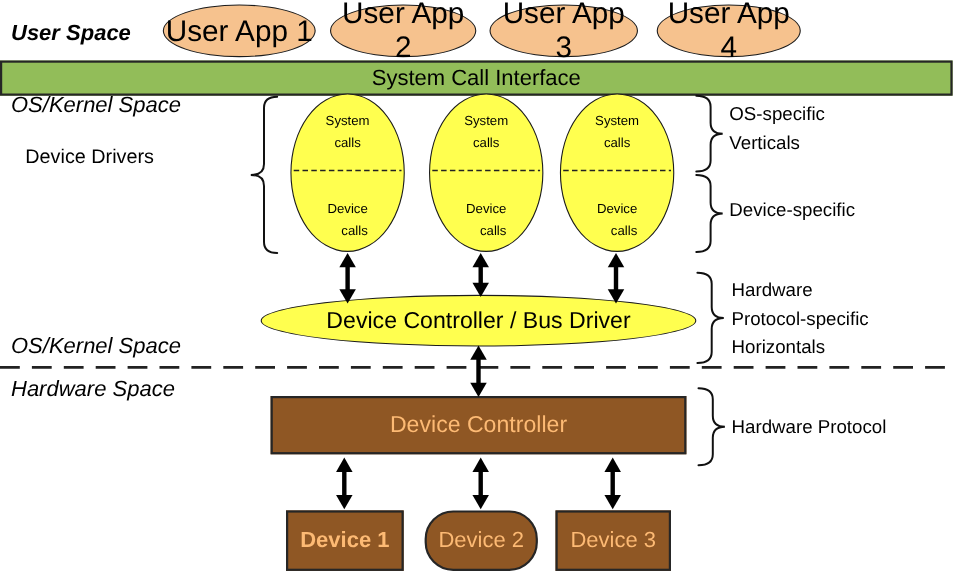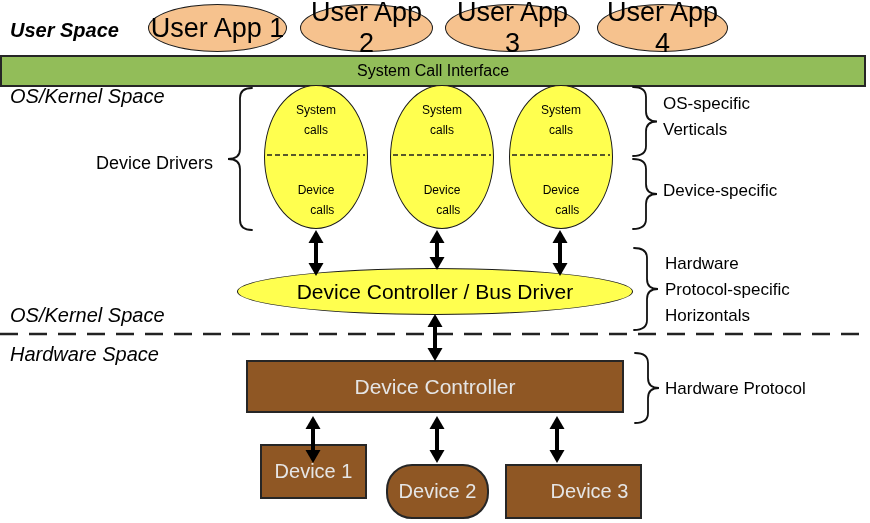--- a/index.html
+++ b/index.html
@@ -6,29 +6,29 @@
   .canvas{
     position:relative;width:870px;height:523px;background:#ffffff;
     font-family:"Liberation Sans",sans-serif;color:#000;overflow:hidden;
   }
   .space-lbl{position:absolute;font-style:italic;font-size:20px;line-height:24px;white-space:nowrap;}
   .ell{position:absolute;border:1.6px solid #1c1c1c;border-radius:50%;
        display:flex;align-items:center;justify-content:center;text-align:center;box-sizing:border-box;}
   .app{background:var(--user-app-fill,#F6C28E);font-size:27px;}
   .bar{position:absolute;left:0;top:55px;width:862px;height:28px;
        background:var(--interface-fill,#92BD59);border:2px solid #262626;
-       display:flex;align-items:center;justify-content:center;font-size:16px;}
+       display:flex;align-items:center;justify-content:center;font-size:20px;}
   .drv{background:var(--driver-fill,#FFFF4F);}
   .drv-sec{position:absolute;left:4px;right:4px;display:flex;align-items:center;justify-content:center;
            white-space:pre-line;font-size:12px;line-height:20px;text-align:center;}
   .drv-top{top:0;height:68px;}
   .drv-bot{top:85px;bottom:0;text-align:right;}
   .busdrv{background:var(--driver-fill,#FFFF4F);font-size:21px;}
   .hwbox{position:absolute;background:var(--hardware-fill,#8F5724);border:2px solid #262626;
-         color:#e5e5e5;display:flex;align-items:center;justify-content:center;font-size:20px;box-sizing:content-box;}
+         color:#fdba74;display:flex;align-items:center;justify-content:center;font-size:20px;box-sizing:content-box;}
   .plain-lbl{position:absolute;font-size:18px;line-height:22px;white-space:nowrap;}
   .note{position:absolute;font-size:17px;line-height:26px;white-space:pre-line;}
   svg.overlay{position:absolute;left:0;top:0;width:870px;height:523px;pointer-events:none;}
   svg .arrow line{stroke:#000;stroke-width:4px;}
   svg .arrow polygon{fill:#000;}
   svg .brace{fill:none;stroke:#111;stroke-width:1.8px;stroke-linecap:round;}
 </style>
 </head>
 <body>
 
@@ -39,21 +39,21 @@
   <div class="space-lbl" style="left:10px;top:303px;">OS/Kernel Space</div>
   <div class="space-lbl" style="left:10px;top:342px;">Hardware Space</div>
 
   <div class="ell app" style="left:148px;top:4px;width:139px;height:48px;">User App 1</div>
   <div class="ell app" style="left:300px;top:4px;width:133px;height:48px;">User App 2</div>
   <div class="ell app" style="left:445px;top:4px;width:135px;height:48px;">User App 3</div>
   <div class="ell app" style="left:597px;top:4px;width:131px;height:48px;">User App 4</div>
 
   <div class="bar">System Call Interface</div>
 
-  <div class="plain-lbl" style="left:23px;top:152px;width:190px;text-align:right;">Device Drivers</div>
+  <div class="plain-lbl" style="left:23px;top:131px;width:190px;text-align:left;">Device Drivers</div>
 
   <div class="ell drv" style="left:264px;top:85px;width:104px;height:144px;">
     <div class="drv-sec drv-top">System
 calls</div>
     <div class="drv-sec drv-bot">Device
 calls</div>
   </div>
   <div class="ell drv" style="left:390px;top:85px;width:104px;height:144px;">
     <div class="drv-sec drv-top">System
 calls</div>
@@ -71,23 +71,23 @@
 Verticals</div>
   <div class="note" style="left:663px;top:178px;">Device-specific</div>
   <div class="note" style="left:665px;top:251px;">Hardware
 Protocol-specific
 Horizontals</div>
   <div class="note" style="left:665px;top:376px;">Hardware Protocol</div>
 
   <div class="ell busdrv" style="left:237px;top:268px;width:396px;height:47px;">Device Controller / Bus Driver</div>
 
   <div class="hwbox" style="left:246px;top:360px;width:374px;height:49px;font-size:21px;">Device Controller</div>
-  <div class="hwbox" style="left:260px;top:444px;width:103px;height:51px;">Device 1</div>
+  <div class="hwbox" style="left:260px;top:464px;width:103px;height:51px;font-weight:bold;">Device 1</div>
   <div class="hwbox" style="left:386px;top:464px;width:99px;height:51px;border-radius:26px;">Device 2</div>
-  <div class="hwbox" style="left:505px;top:464px;width:101px;height:51px;padding-left:32px;">Device 3</div>
+  <div class="hwbox" style="left:505px;top:464px;width:101px;height:51px;">Device 3</div>
 
   <svg class="overlay" viewBox="0 0 870 523">
 
     <line x1="0" y1="334" x2="870" y2="334" stroke="#222" stroke-width="2.6" stroke-dasharray="18 11"></line>
 
     <line x1="267" y1="155" x2="365" y2="155" stroke="#222" stroke-width="1.3" stroke-dasharray="5 3"></line>
     <line x1="393" y1="155" x2="491" y2="155" stroke="#222" stroke-width="1.3" stroke-dasharray="5 3"></line>
     <line x1="512" y1="155" x2="610" y2="155" stroke="#222" stroke-width="1.3" stroke-dasharray="5 3"></line>
 
     <g class="arrow">

